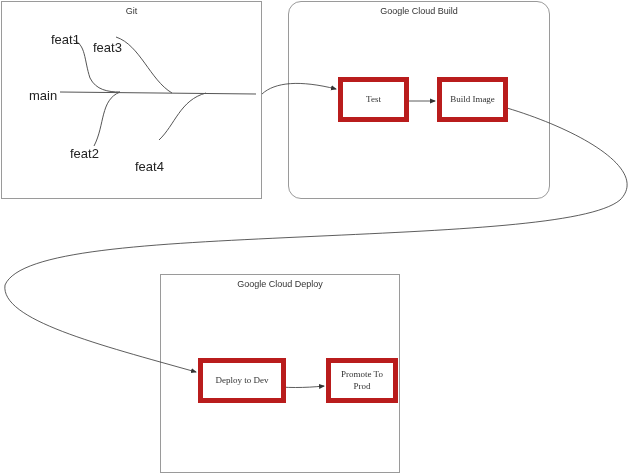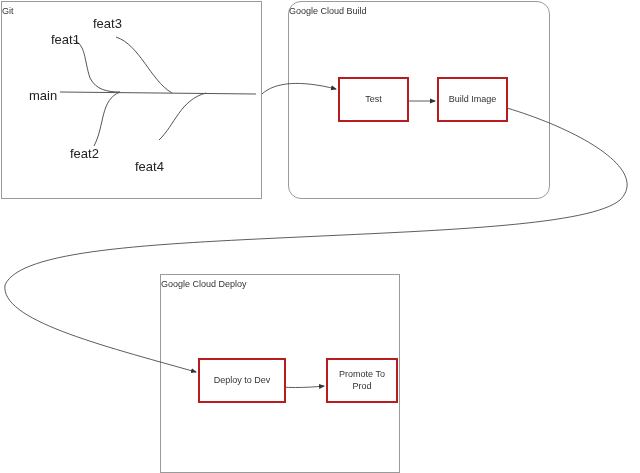--- a/index.html
+++ b/index.html
@@ -1,22 +1,22 @@
 <!DOCTYPE html>
 <html><head>
   <meta charset="utf-8">
   <style>
     html, body { margin: 0; padding: 0; background: #ffffff; }
     body { width: 640px; height: 473px; position: relative; overflow: hidden;
            font-family: "Liberation Sans", sans-serif; color: #222; }
     .group { position: absolute; border: 1px solid #9a9a9a; background: transparent; box-sizing: border-box; }
-    .group-title { position: absolute; top: 4px; left: 0; right: 0; font-size: 9px; color: #333; }
-    .node { position: absolute; border: 2px solid #b91c1c; background: #fff; box-sizing: border-box;
+    .group-title { position: absolute; top: 4px; left: 0; right: 0; text-align: center; font-size: 9px; color: #333; }
+    .node { position: absolute; border: 5px solid #b91c1c; background: #fff; box-sizing: border-box;
             display: flex; align-items: center; justify-content: center; text-align: center;
-            font-size: 9px; color: #333; line-height: 1.25; cursor: pointer; }
+            font-size: 9px; color: #333; line-height: 1.25; cursor: pointer; font-family: Liberation Serif, serif; }
     .label { position: absolute; font-size: 13px; color: #222; }
     svg#wires { position: absolute; left: 0; top: 0; width: 640px; height: 473px; pointer-events: none; }
   </style>
 </head>
 <body>
 
 <div class="group" style="left:1px; top:1px; width:261px; height:198px;">
   <div class="group-title">Git</div>
 </div>
 <div class="group" style="left:288px; top:1px; width:262px; height:198px;border-radius:13px;">
@@ -42,21 +42,21 @@
   <path d="M262,94 C 275,82 300,80 336,89" stroke="#333" stroke-width="0.8" fill="none" marker-end="url(#arrow)"></path>
 
   <path d="M408,101 L 435,101" stroke="#333" stroke-width="0.8" fill="none" marker-end="url(#arrow)"></path>
 
   <path d="M507,108 C 580,130 650,170 620,200 C 590,225 450,230 300,237 C 150,244 20,250 5,285 C 0,320 100,345 196,372" stroke="#333" stroke-width="0.8" fill="none" marker-end="url(#arrow)"></path>
 
   <path d="M270,386 C 285,388 305,388 324,386" stroke="#333" stroke-width="0.8" fill="none" marker-end="url(#arrow)"></path>
 </svg>
 
 <span class="label" style="left:51px; top:32px;">feat1</span>
-<span class="label" style="left:93px; top:16px;">feat3</span>
+<span class="label" style="left:93px; top:40px;">feat3</span>
 <span class="label" style="left:29px; top:88px;">main</span>
 <span class="label" style="left:70px; top:146px;">feat2</span>
 <span class="label" style="left:135px; top:159px;">feat4</span>
 
 <div class="node" style="left:338px; top:77px; width:71px; height:45px;">
   <span>Test</span>
 </div>
 <div class="node" style="left:437px; top:77px; width:71px; height:45px;">
   <span>Build Image</span>
 </div>

